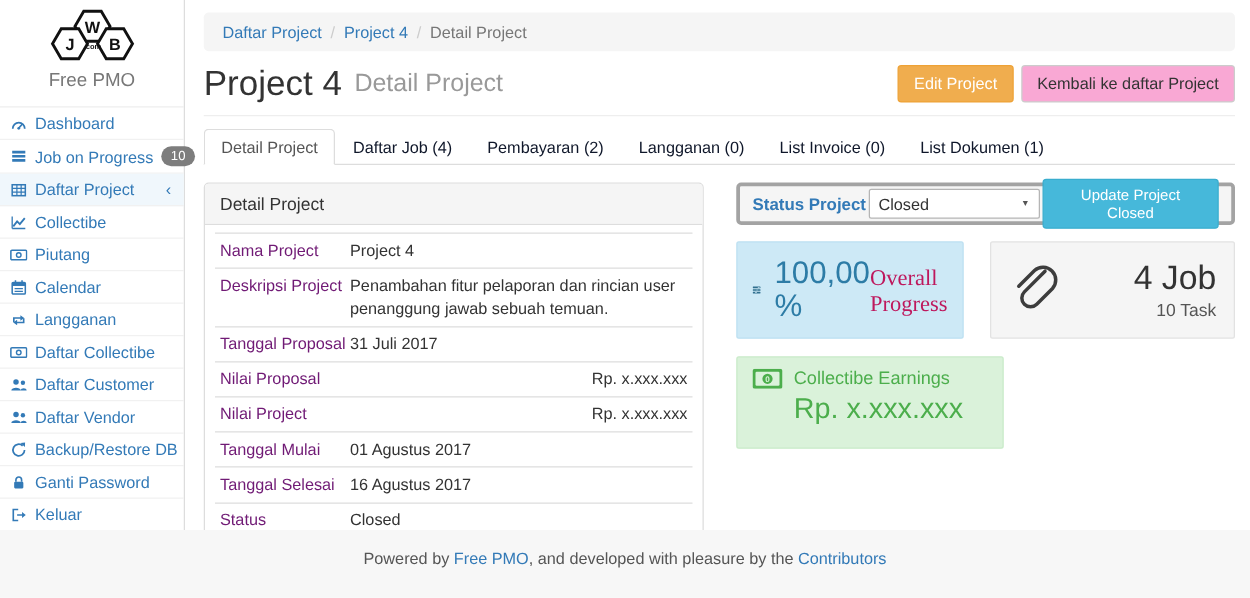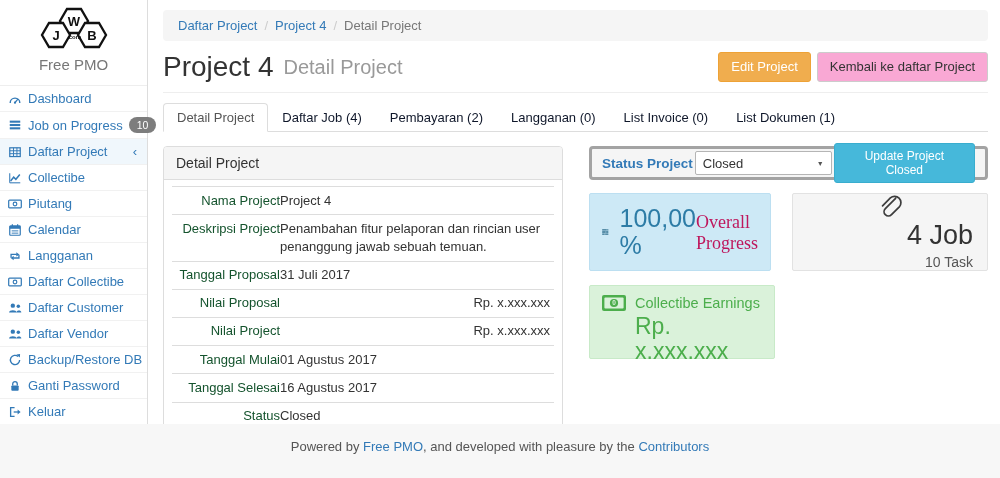--- a/index.html
+++ b/index.html
@@ -44,21 +44,21 @@
   .tab.active { color:#555; background:#fff; border-color:#ddd #ddd #fff; cursor:default; }
 
   .columns { display:flex; margin-top:14px; gap:26px; }
 
   
   .panel { width:400px; border:1px solid #ddd; border-radius:4px; align-self:flex-start; background:#fff; }
   .panel-heading { background:#f5f5f5; border-bottom:1px solid #ddd; padding:8px 12px;
     font-size:14px; color:#333; border-radius:3px 3px 0 0; }
   .panel-body { padding:6px 8px 10px; }
   .drow { display:flex; border-top:1px solid #ddd; padding:4.5px 4px; font-size:13px; line-height:1.4; }
-  .dlabel { width:104px; flex:0 0 104px; color:#14532d;text-align:right; }
+  .dlabel { width:104px; flex:0 0 104px; color:#701a75; }
   .dvalue { flex:1; color:#333; }
   .drow.num .dvalue { text-align:right; }
   .dvalue a { color:#337ab7; text-decoration:underline; cursor:pointer; }
 
   
   .rightcol { flex:1; }
   .status-well { background:#f5f5f5; border:3px solid #a3a3a3; border-radius:4px;
     padding:5px 10px; display:flex; align-items:center; gap:2px; height:34px; }
   .status-label { color:#337ab7; font-weight:bold; font-size:13.5px; white-space:nowrap; }
   .select { background:#fff; border:1px solid #b5b5b5; border-radius:2px; width:142px;
@@ -69,26 +69,26 @@
     font-size:12px; padding:5px 12px; border-radius:3px; cursor:pointer; }
 
   .cards-row { display:flex; justify-content:space-between; margin-top:13px; }
   .card-progress { width:182px; height:78px; background:#cde9f6; border:1px solid #bcdff1;
     border-radius:2px; display:flex; align-items:center; padding:0 12px; gap:11px; }
   .pg-text { display:flex; flex-direction:row; align-items:center; }
   .pg-value { font-size:25px; color:#2d7ca6; line-height:1.1; }
   .pg-caption { font-size:18px; color:#be185d; margin-top:2px;font-family:Liberation Serif, serif; }
 
   .card-job { width:196px; height:78px; background:#f5f5f5; border:1px solid #e2e2e2;
-    border-radius:2px; display:flex; align-items:center; padding:0 14px;flex-direction:column; }
+    border-radius:2px; display:flex; align-items:center; padding:0 14px; }
   .job-text { margin-left:auto; text-align:right; }
   .job-value { font-size:27px; color:#333; line-height:1.1; }
   .job-caption { font-size:14px; color:#555; margin-top:3px; }
 
-  .card-earn { width:186px; height:74px; background:#daf2da; border:1px solid #c8eac8;
+  .card-earn { width:214px; height:74px; background:#daf2da; border:1px solid #c8eac8;
     border-radius:2px; margin-top:14px; padding:9px 12px; }
   .earn-row1 { display:flex; align-items:center; gap:9px; }
   .earn-title { font-size:14.5px; color:#4cae4c; }
   .earn-value { font-size:23px; color:#4cae4c; margin:3px 0 0 33px; line-height:1.1; }
 
   
   .footer { height:54px; background:#f7f7f7; text-align:center; padding-top:15px;
     font-size:13px; color:#555; }
   .footer a { color:#337ab7; text-decoration:none; cursor:pointer; }
 

